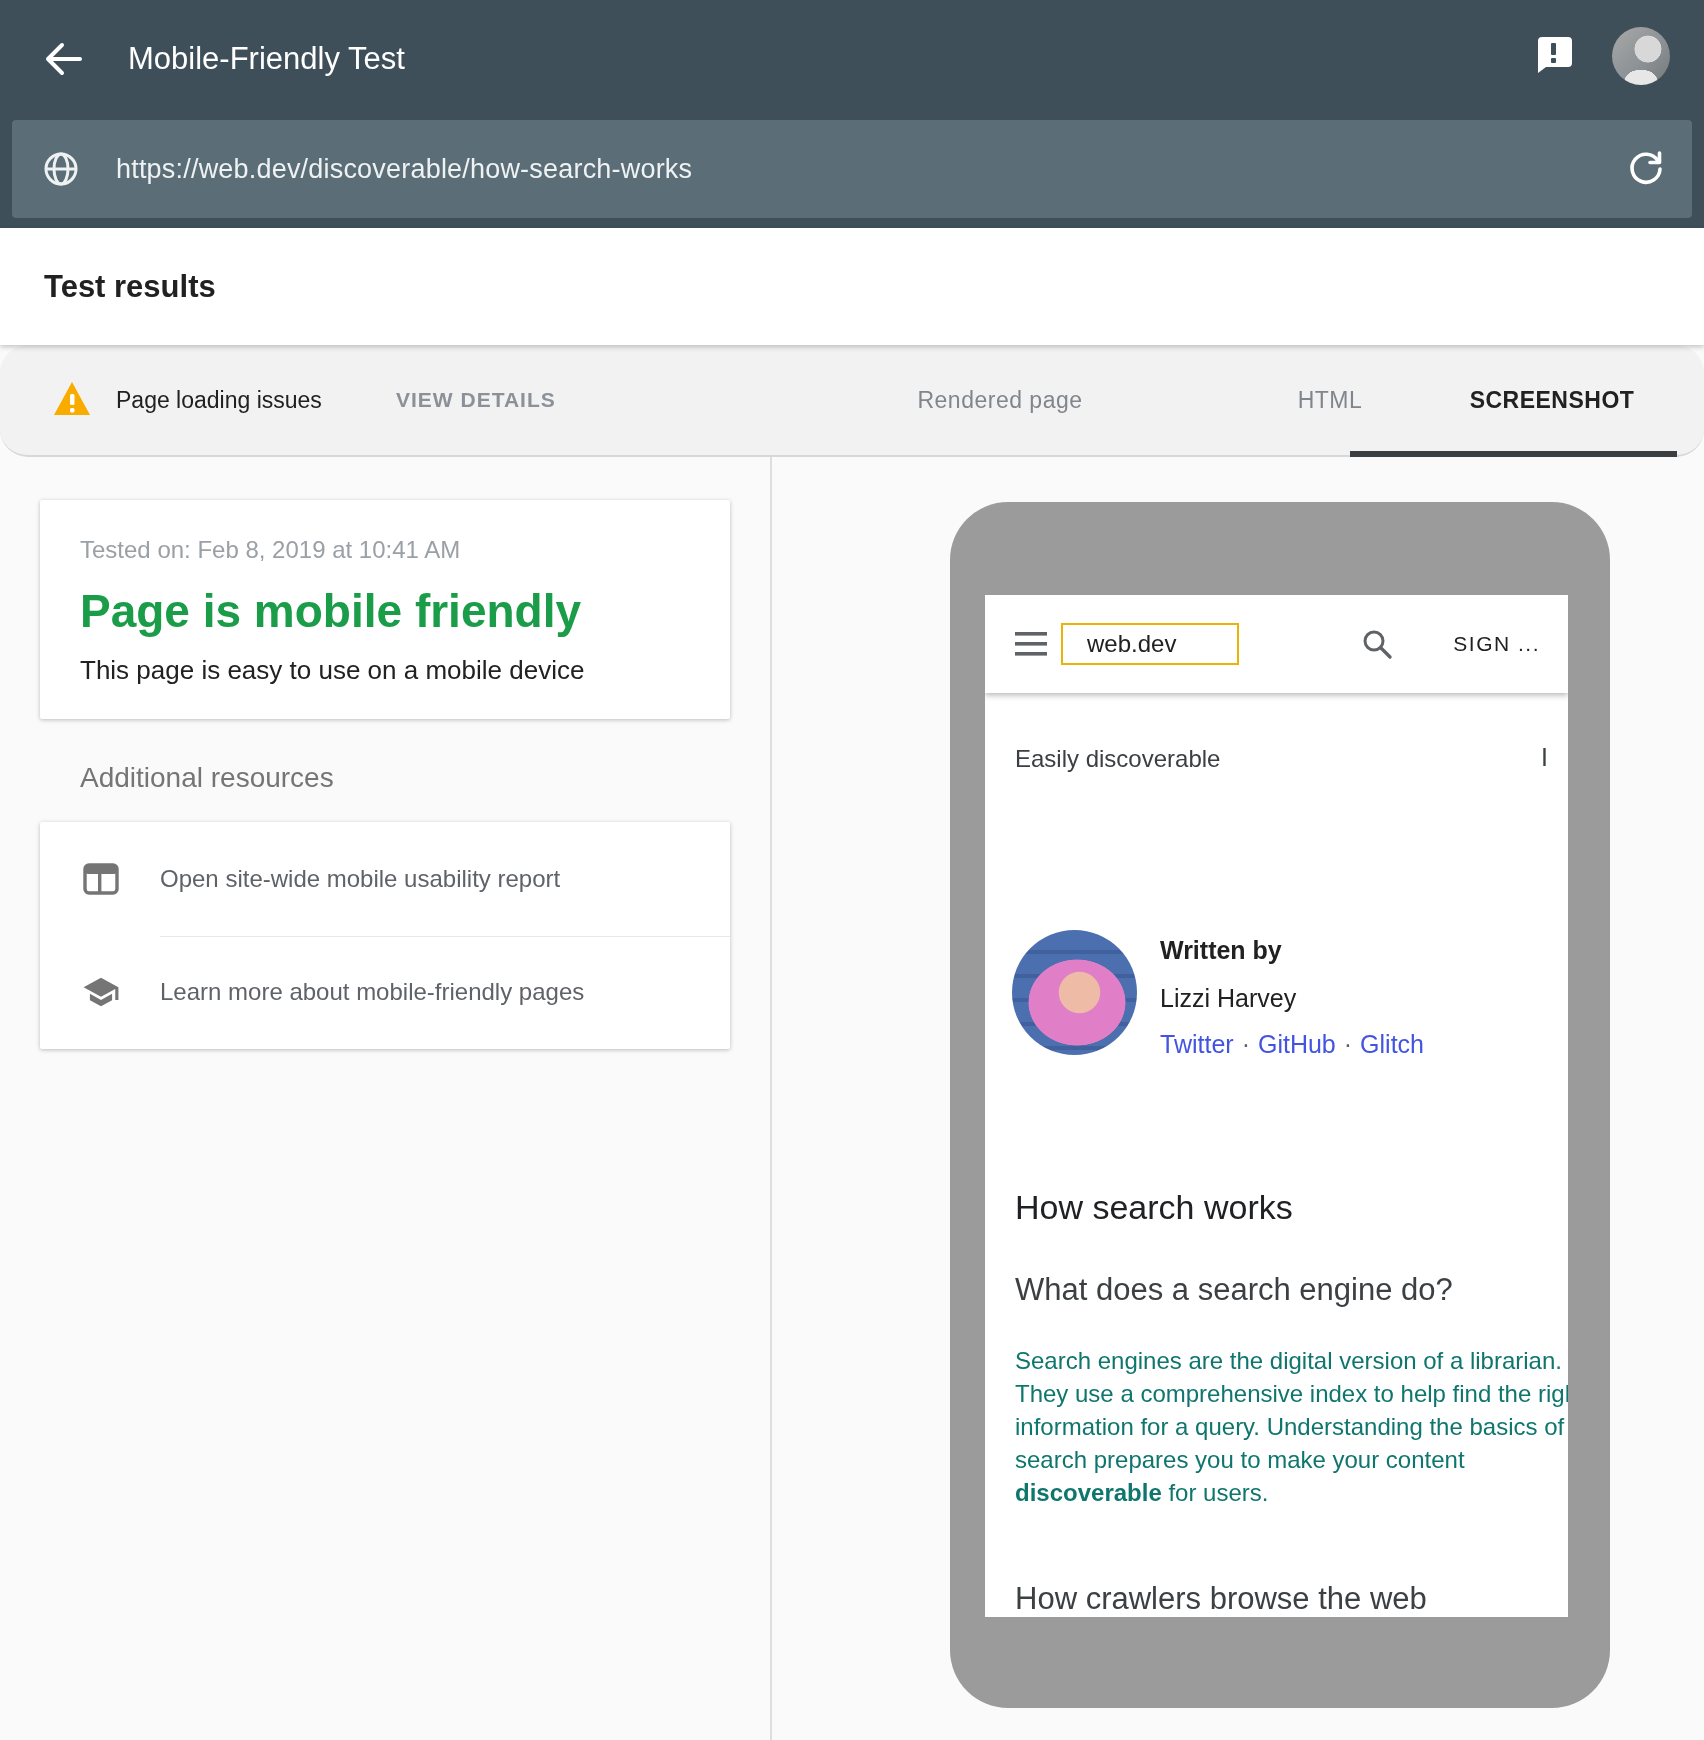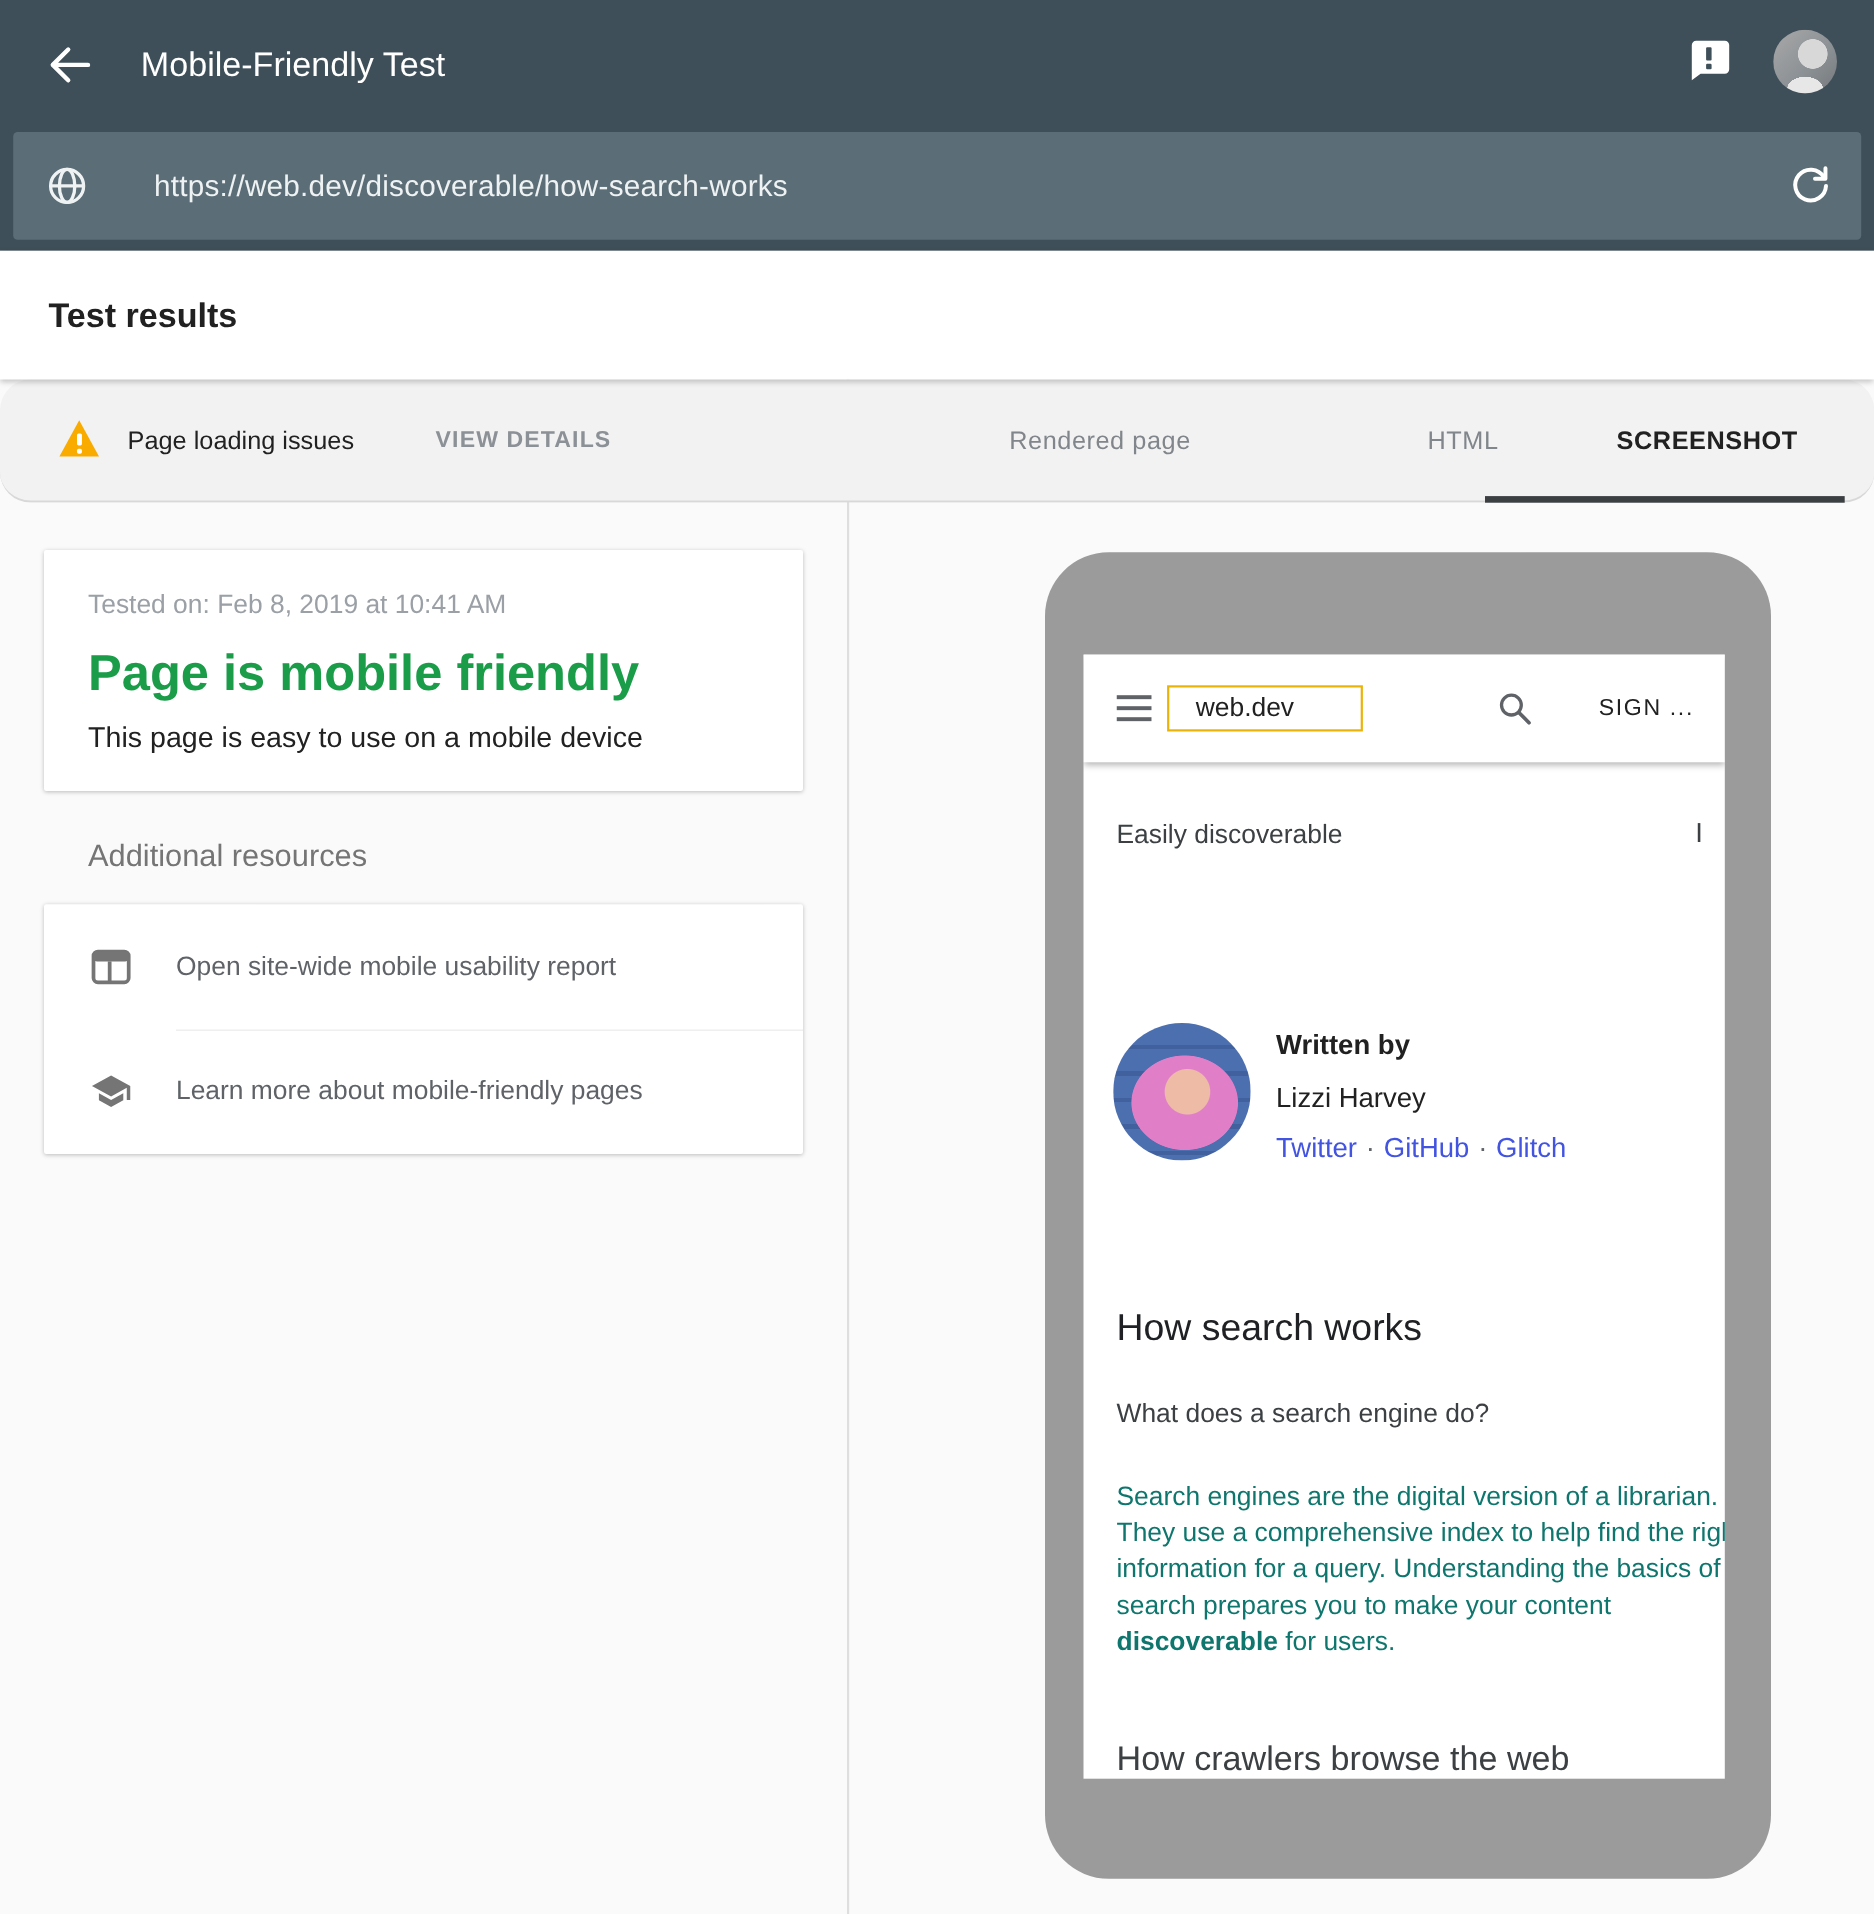--- a/index.html
+++ b/index.html
@@ -13,21 +13,21 @@
   .app-title{position:absolute;left:128px;top:0;height:118px;line-height:118px;
              font-size:31px;color:#ffffff;font-weight:400;}
   .feedback-btn{position:absolute;left:1532px;top:33px;width:42px;height:42px;cursor:pointer;}
   .user-avatar{position:absolute;left:1612px;top:27px;width:58px;height:58px;border-radius:50%;
     background:
       radial-gradient(circle at 62% 38%, #d8d8d8 0 26%, rgba(0,0,0,0) 27%),
       radial-gradient(ellipse 46% 30% at 50% 92%, #e7e7e7 0 60%, rgba(0,0,0,0) 61%),
       linear-gradient(135deg,#a8a8a8 0%,#8d9296 55%,#75797c 100%);}
 
   .urlbar{position:absolute;left:12px;right:12px;top:120px;height:98px;border-radius:4px;
-          background:var(--urlbar-bg,#5b6d77);display:flex;align-items:center;gap:24px;}
+          background:var(--urlbar-bg,#5b6d77);display:flex;align-items:center;}
   .globe{margin-left:30px;width:38px;height:38px;flex:0 0 auto;}
   .url-text{margin-left:36px;font-size:27px;color:#eef2f3;letter-spacing:.2px;}
   .refresh-btn{margin-left:auto;margin-right:26px;width:40px;height:40px;cursor:pointer;flex:0 0 auto;}
 
   
   .results-header{position:absolute;left:0;right:0;top:228px;height:117px;background:#ffffff;
                   box-shadow:0 2px 5px rgba(0,0,0,.22);z-index:3;}
   .results-header h1{margin:0;position:absolute;left:44px;top:0;height:117px;line-height:117px;
                      font-size:31px;font-weight:600;color:#212121;}
 
@@ -88,21 +88,21 @@
       radial-gradient(ellipse 62% 55% at 52% 58%, #e07fc8 0 62%, rgba(0,0,0,0) 63%),
       repeating-linear-gradient(180deg,#4c6fb0 0 20px,#41619e 20px 24px);}
   .author-col{position:absolute;left:148px;top:0;}
   .written-by{position:absolute;left:0;top:6px;font-size:25px;font-weight:700;color:#212121;white-space:nowrap;}
   .author-name{position:absolute;left:0;top:54px;font-size:25px;color:#212121;white-space:nowrap;}
   .author-links{position:absolute;left:0;top:100px;font-size:25px;white-space:nowrap;}
   .author-links .lnk{color:var(--link-blue,#4254e0);}
   .author-links .sep{color:#5f6368;margin:0 8px;}
 
   .m-h1{position:absolute;left:30px;top:495px;font-size:34px;color:#202124;white-space:nowrap;}
-  .m-h2{position:absolute;left:30px;top:579px;font-size:24px;color:#3c4043;white-space:nowrap;}
+  .m-h2{position:absolute;left:30px;top:579px;font-size:31px;color:#3c4043;white-space:nowrap;}
   .m-para1{position:absolute;left:30px;top:651px;font-size:24px;line-height:33px;color:#0f766e;white-space:nowrap;}
   .m-h3{position:absolute;left:30px;top:888px;font-size:31px;color:#3c4043;white-space:nowrap;}
   .bold{font-weight:700;}
 </style>
 </head>
 <body>
 
 <div id="app">
 
   <div class="appbar">

